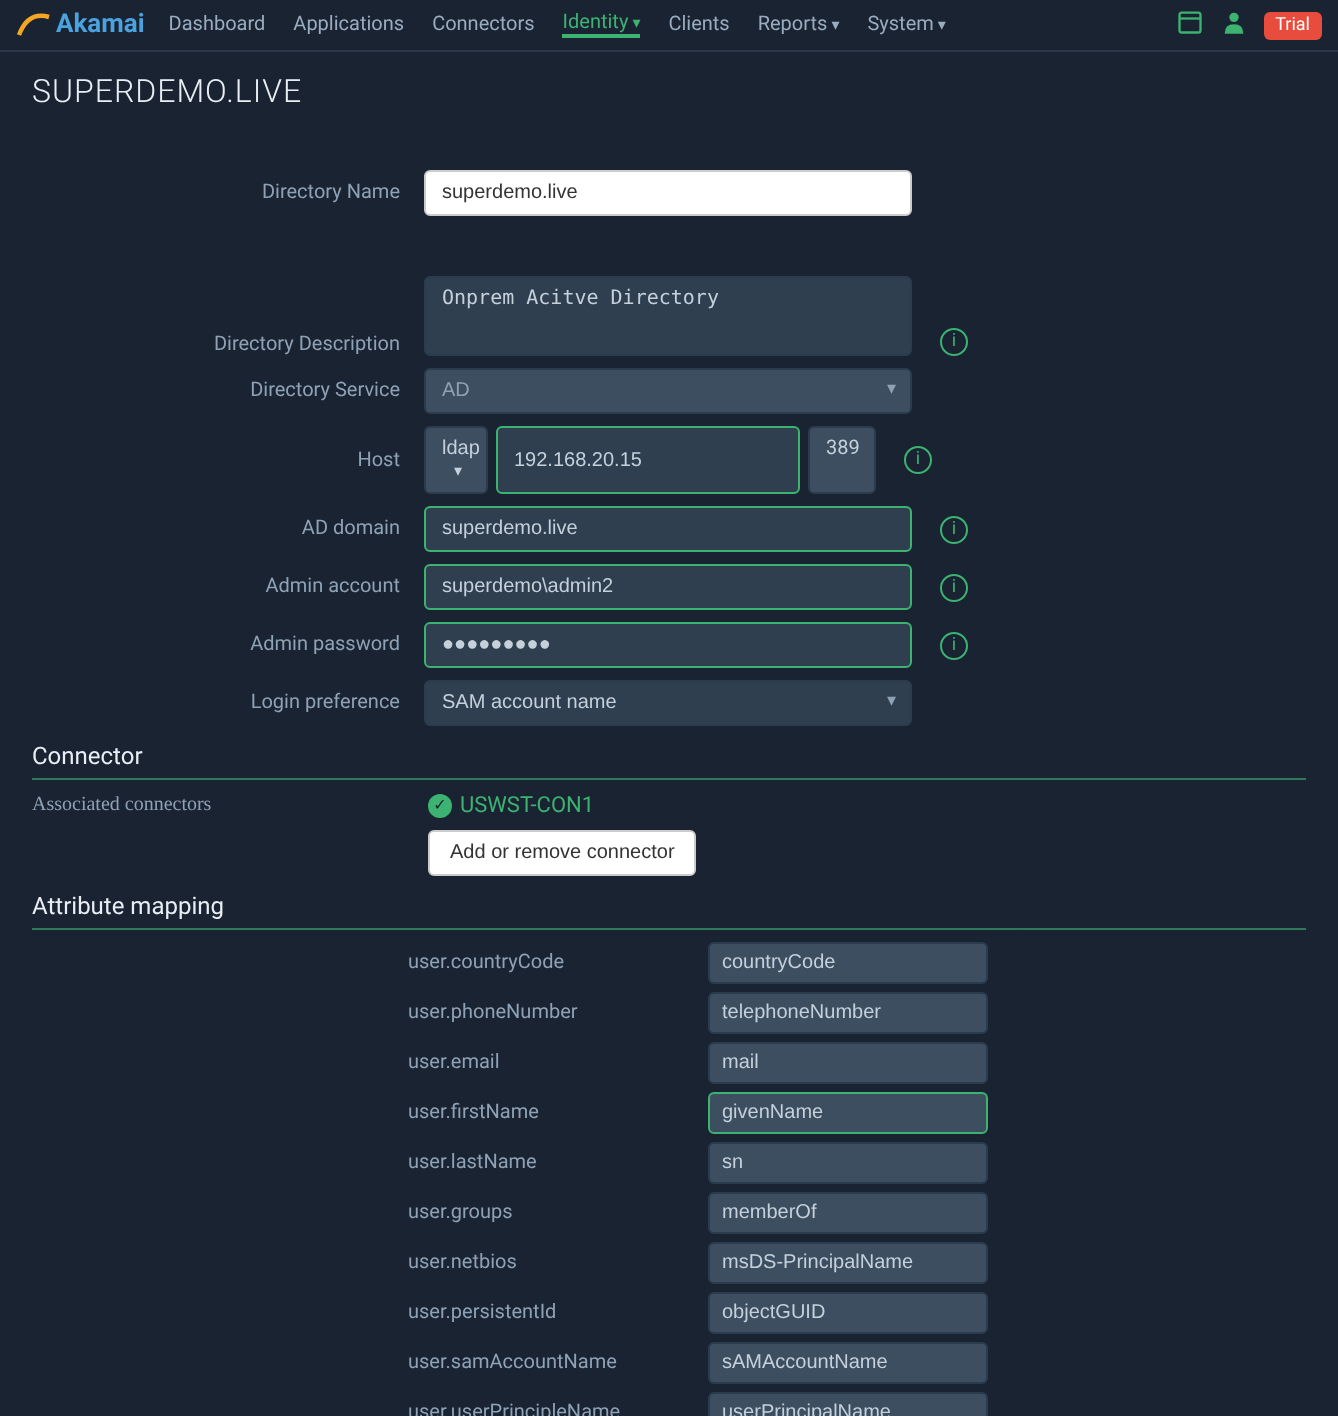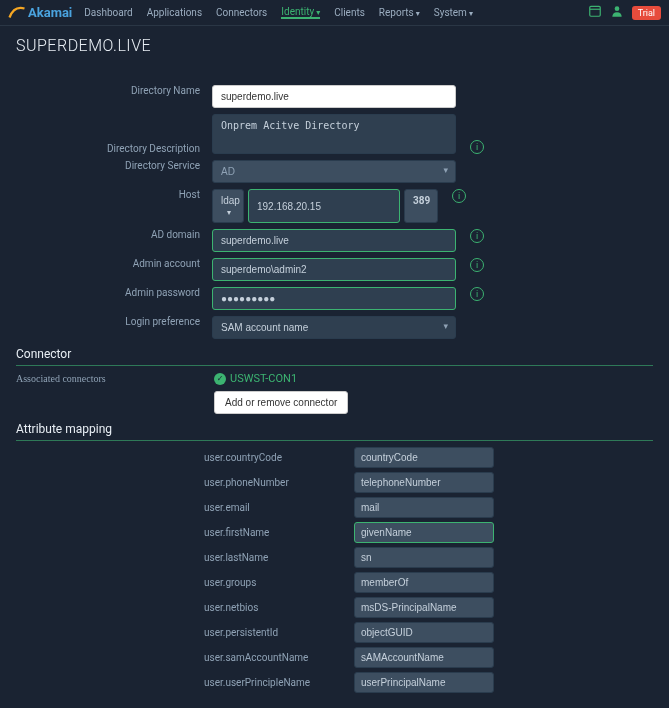--- a/index.html
+++ b/index.html
@@ -58,21 +58,21 @@
   .page-wrap { padding: 10px 16px 16px 16px; }
   .page-title {
     color: #e8eef4;
     font-size: 16px;
     font-weight: 300;
     margin-bottom: 30px;
     letter-spacing: 0.5px;
   }
   .form-row {
     display: flex;
-    align-items: flex-start;
+    align-items: center;
     margin-bottom: 6px;
     gap: 8px;
   }
   .form-label {
     width: 188px;
     text-align: right;
     color: #8fa2b5;
     font-size: 10px;
     padding-right: 4px;
   }
@@ -88,34 +88,34 @@
   .form-control.light {
     background: #fff;
     color: #333;
     border: 1px solid #ccc;
   }
   .form-control.readonly {
     background: #3d4e60;
     color: #8fa2b5;
   }
   .form-control.green-border { border-color: #3cb371; }
-  .form-control.textarea { height: 40px; resize: none; }
+  .form-control.textarea { height: 40px; resize: none; margin-top: 24px; }
   .small-btn {
     background: #3d4e60;
     border: 1px solid #2a3c4e;
     color: #c5d0db;
     padding: 5px 8px;
     border-radius: 3px;
     font-size: 10px;
     cursor: pointer;
   }
   .host-group { display: flex; gap: 4px; }
   .host-group .proto { width: 32px; }
   .host-group .addr { width: 152px; }
-  .host-group .port { width: 34px; background:#3d4e60; text-align:center;font-weight:bold;}
+  .host-group .port { width: 34px; background:#3d4e60; text-align:center;}
   .info-icon {
     width: 14px;
     height: 14px;
     border: 1px solid #3cb371;
     border-radius: 50%;
     color: #3cb371;
     font-size: 9px;
     display: inline-flex;
     align-items: center;
     justify-content: center;

